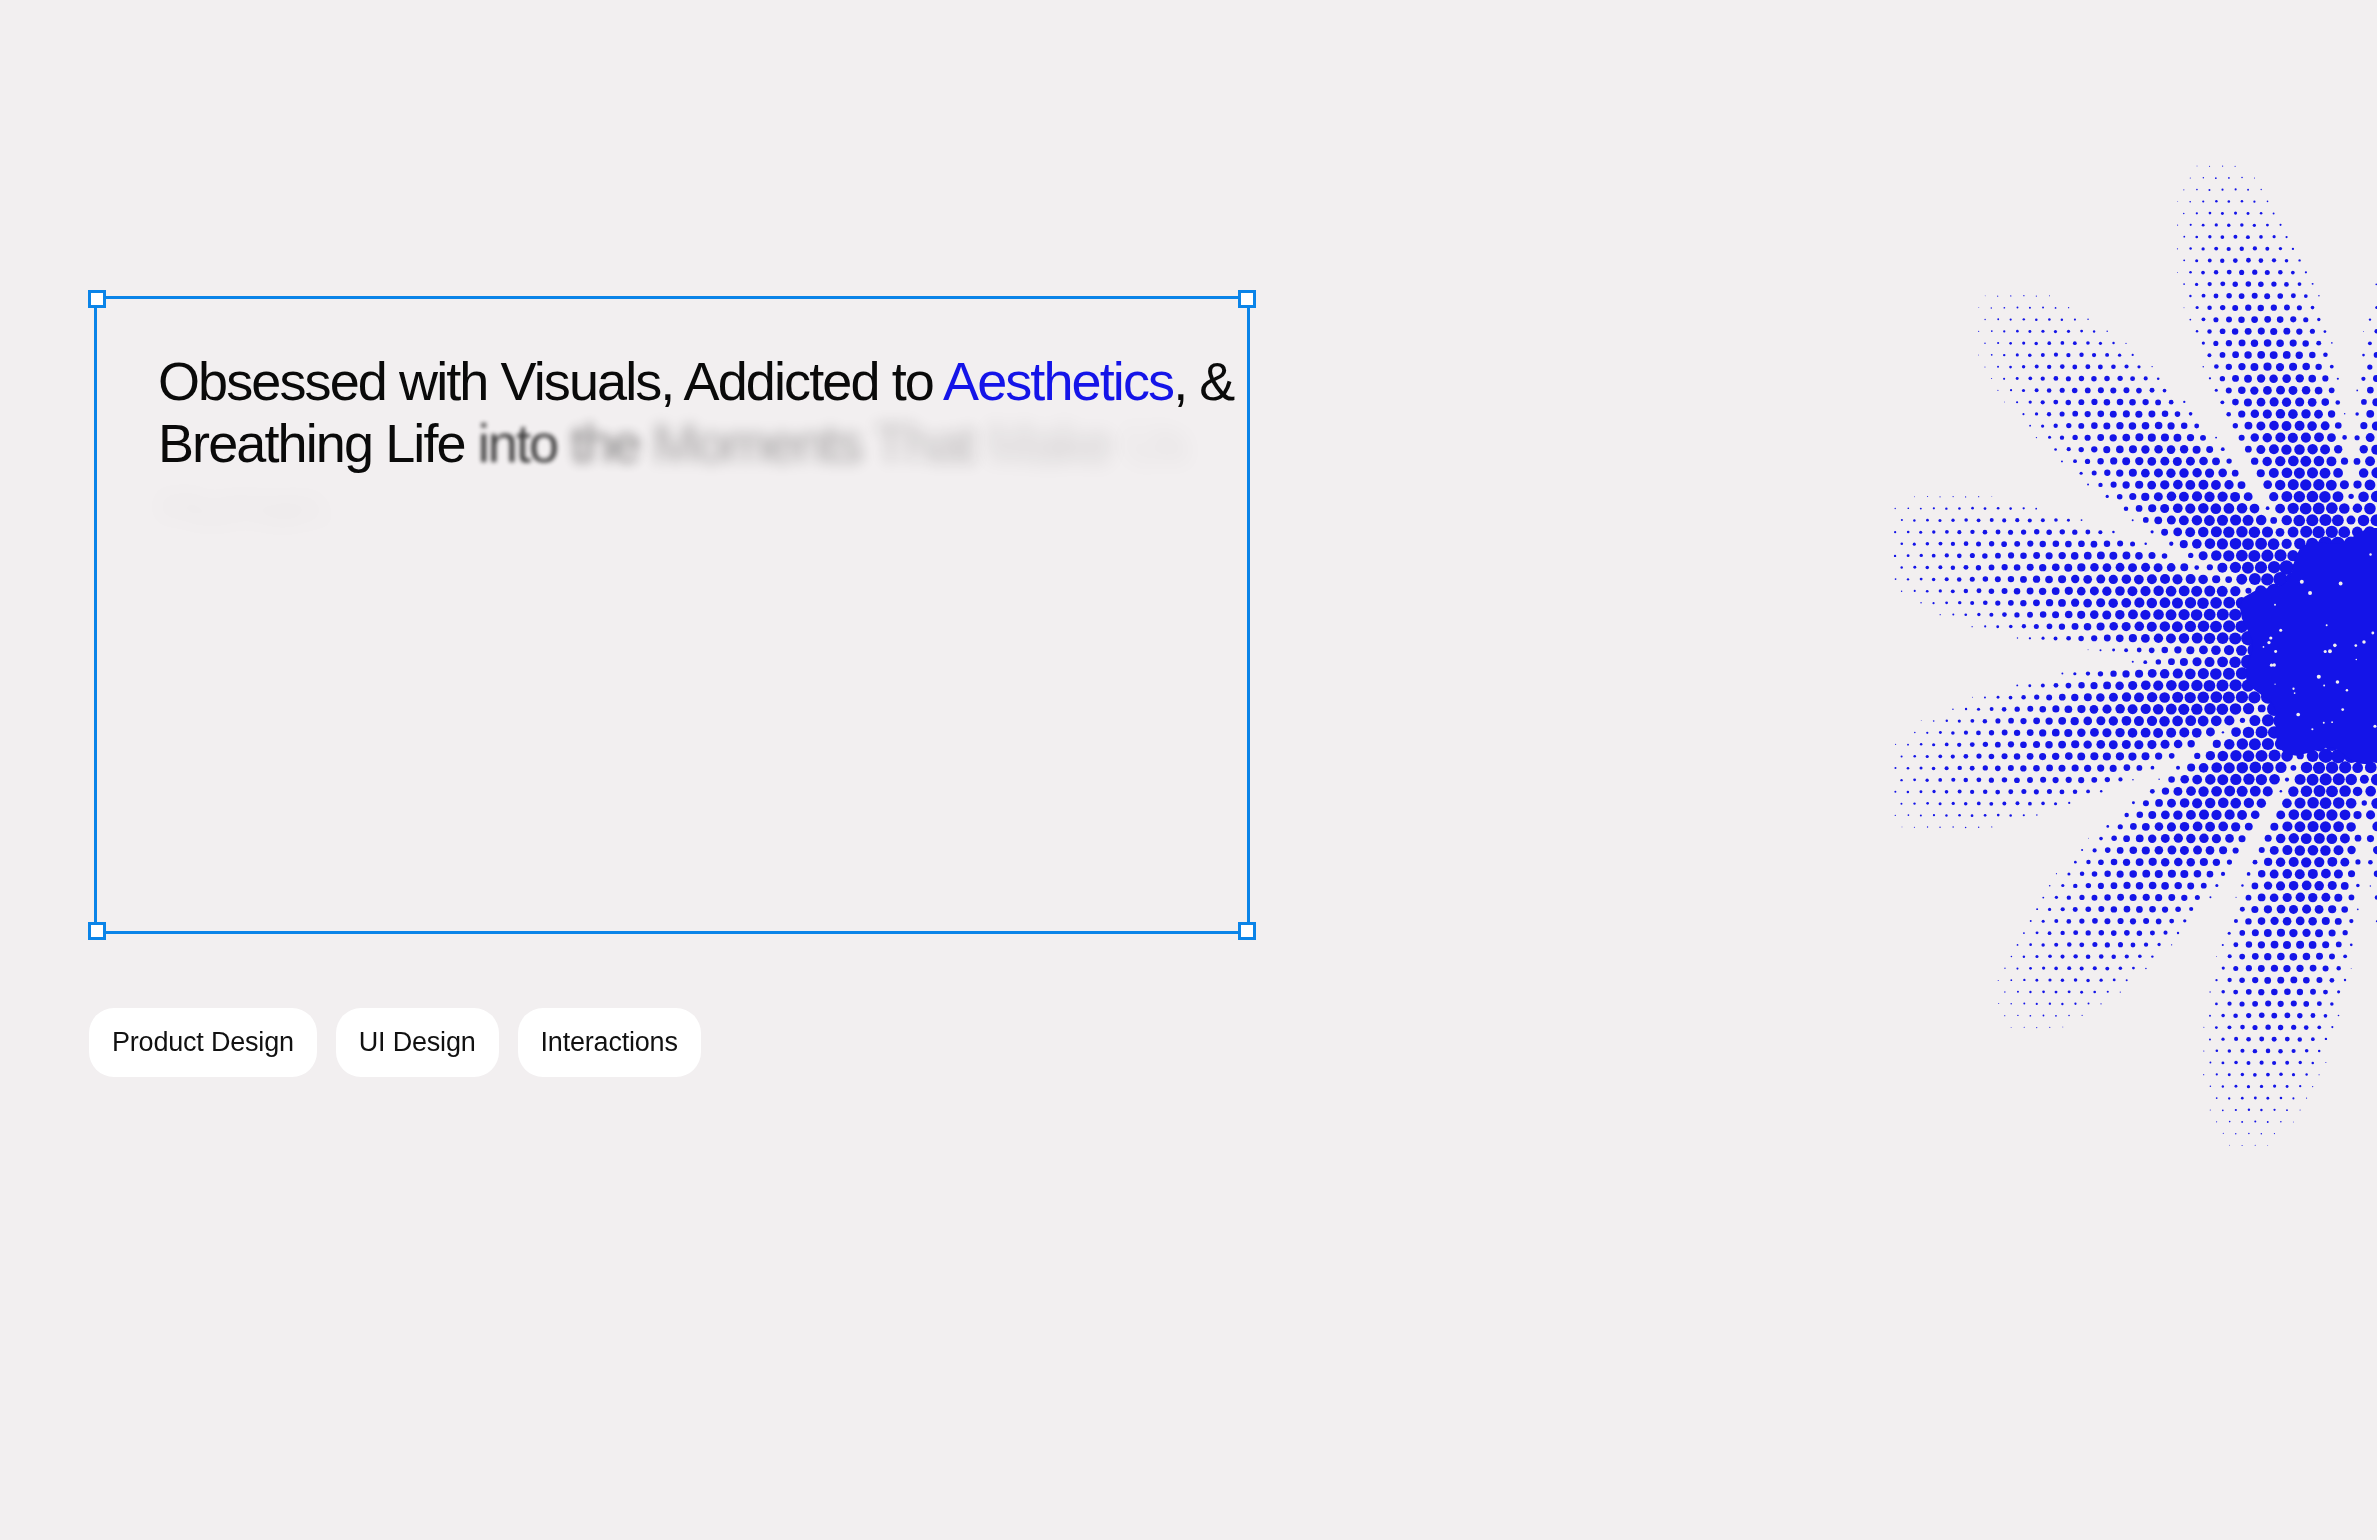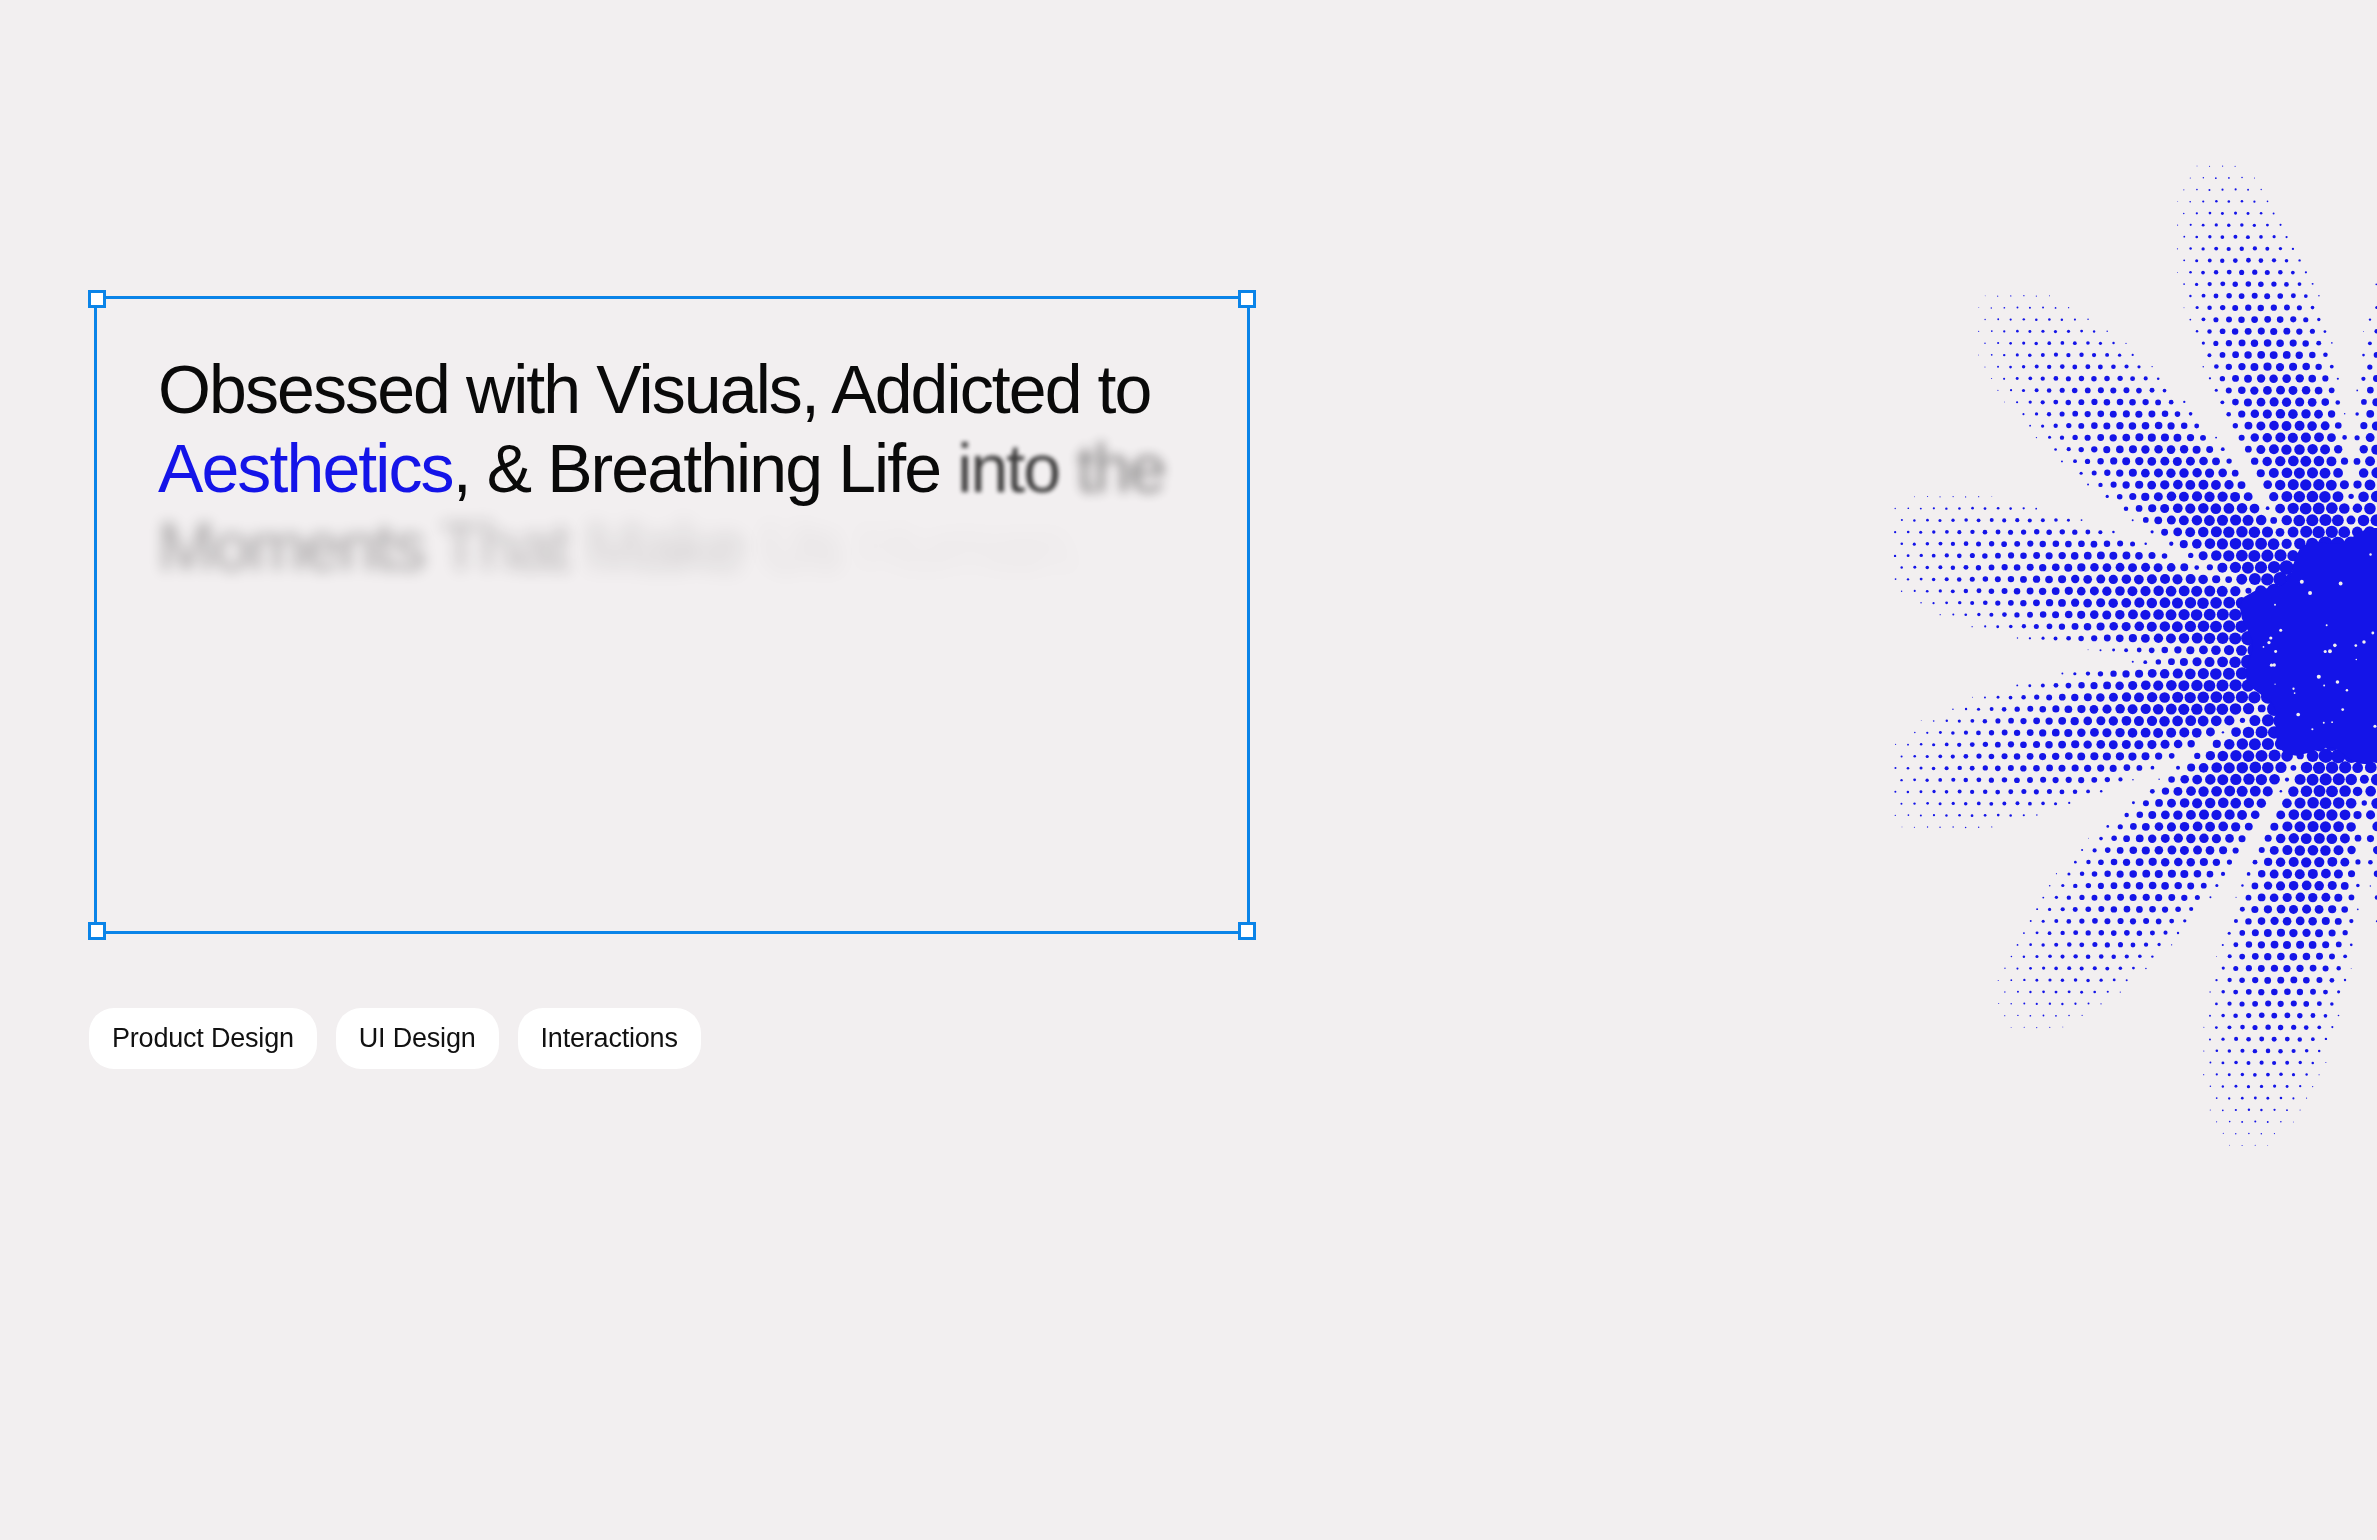--- a/index.html
+++ b/index.html
@@ -46,21 +46,21 @@
   .sel-handle.tr { right: -9px; top: -9px; }
   .sel-handle.bl { left: -9px;  bottom: -9px; }
   .sel-handle.br { right: -9px; bottom: -9px; }
 
   
   #headline {
     position: absolute;
     left: 158px;
     top: 350px;
     width: 1103px;
-    font-size: 68px;
+    font-size: 54px;
     line-height: 1.155;
     letter-spacing: -1.9px;
     font-weight: 400;
     color: #0a0a0a;
     white-space: pre-wrap;
   }
   #headline .w {
     display: inline;
   }
   .accent { color: #1414e8; }
@@ -81,21 +81,21 @@
     left: 89px;
     top: 1008px;
     display: flex;
     gap: 19px;
     align-items: center;
   }
   .tag-pill {
     background: #ffffff;
     border-radius: 25px;
     padding: 0 23px;
-    height: 61px;
+    height: 69px;
     display: flex;
     align-items: center;
     justify-content: center;
     font-size: 27px;
     color: #111111;
     letter-spacing: -0.2px;
     white-space: nowrap;
     cursor: pointer;
     user-select: none;
   }

